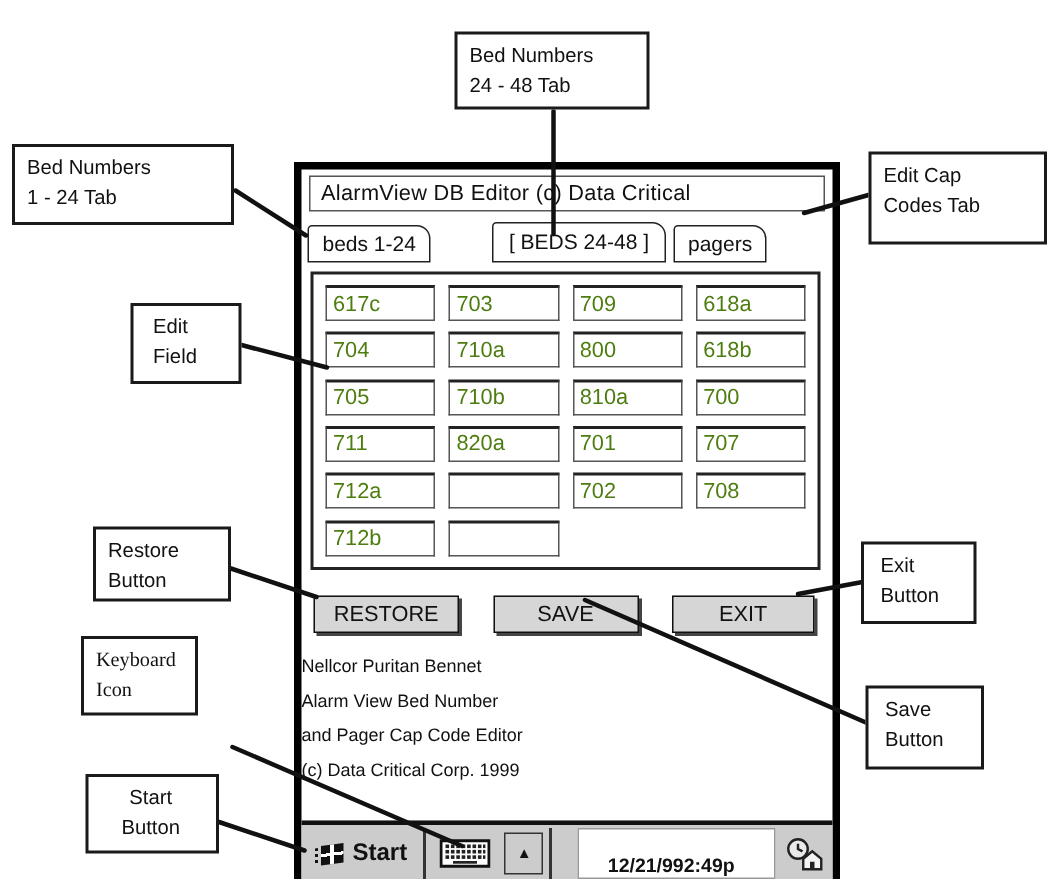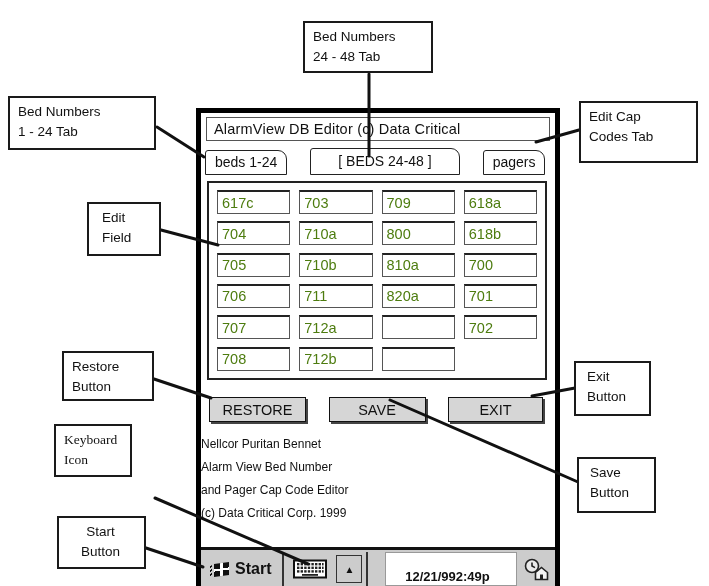--- a/index.html
+++ b/index.html
@@ -8,24 +8,24 @@
 
   
   .device{position:absolute;left:196px;top:108px;width:364px;height:485px;
           border:5px solid #000;background:#fff;box-sizing:border-box;}
 
   .titlebar{position:absolute;left:5px;right:5px;top:4px;height:24px;
             border:1.5px solid #555;background:#fff;display:flex;align-items:center;
             padding-left:7px;font-size:14.5px;letter-spacing:.2px;box-sizing:border-box;}
 
   .tabrow{position:absolute;left:4px;top:32px;height:30px;display:flex;
-          align-items:flex-end;gap:23px;}
+          align-items:flex-end;gap:5px;}
   .tab{border:1.6px solid #222;border-radius:3px 9px 0 0;background:#fff;
        padding:3px 9px 4px;font-size:14px;white-space:nowrap;cursor:default;}
-  .tab.active{padding:4px 27px 5px;}
+  .tab.active{padding:4px 10px 5px;margin-left:36px;}
 
   .gridbox{position:absolute;left:6px;right:8px;top:68px;height:199px;
            border:2px solid #222;box-sizing:border-box;
            display:grid;grid-template-columns:repeat(4,1fr);
            column-gap:9px;row-gap:7px;padding:7px 8px;}
   .cell{width:100%;height:24px;box-sizing:border-box;background:#fff;
         border:1px solid #555;border-top:2px solid #222;
         font-family:"Liberation Sans",sans-serif;font-size:14.5px;color:#4d7c0f;
         padding:0 0 0 4px;outline:none;}
 
@@ -108,21 +108,20 @@
       <input class="cell" value="709" style="">
       <input class="cell" value="618a" style="">
       <input class="cell" value="704" style="">
       <input class="cell" value="710a" style="">
       <input class="cell" value="800" style="">
       <input class="cell" value="618b" style="">
       <input class="cell" value="705" style="">
       <input class="cell" value="710b" style="">
       <input class="cell" value="810a" style="">
       <input class="cell" value="700" style="">
-      <input class="cell" value="706" style="">
       <input class="cell" value="711" style="">
       <input class="cell" value="820a" style="">
       <input class="cell" value="701" style="">
       <input class="cell" value="707" style="">
       <input class="cell" value="712a" style="">
       <input class="cell" value="" style="">
       <input class="cell" value="702" style="">
       <input class="cell" value="708" style="">
       <input class="cell" value="712b" style="">
       <input class="cell" value="" style="">

